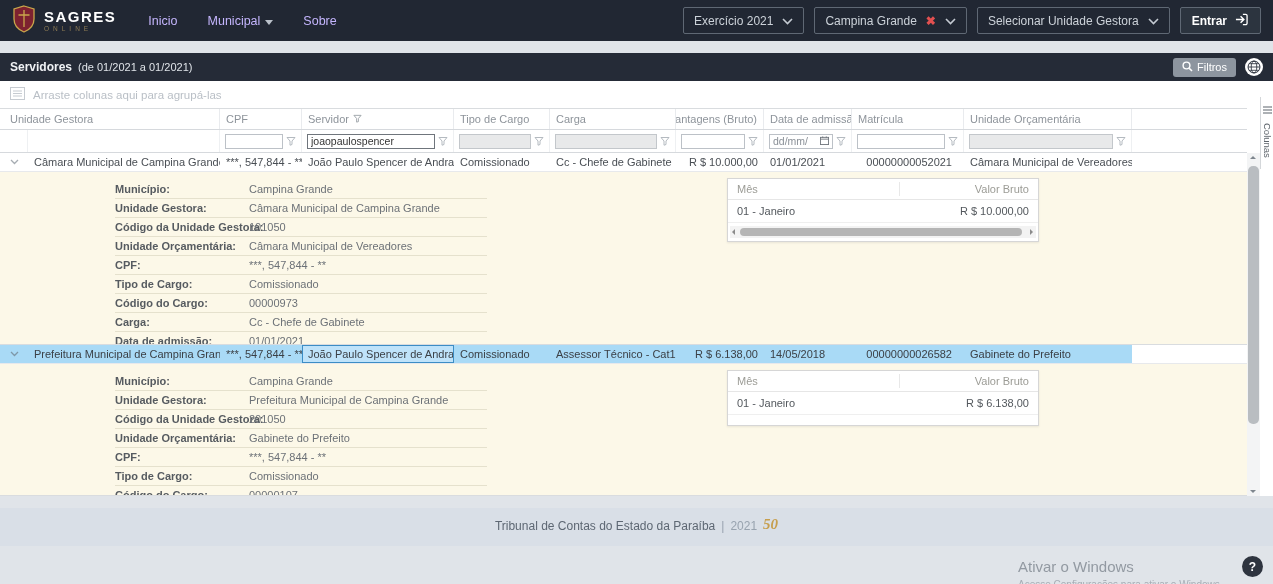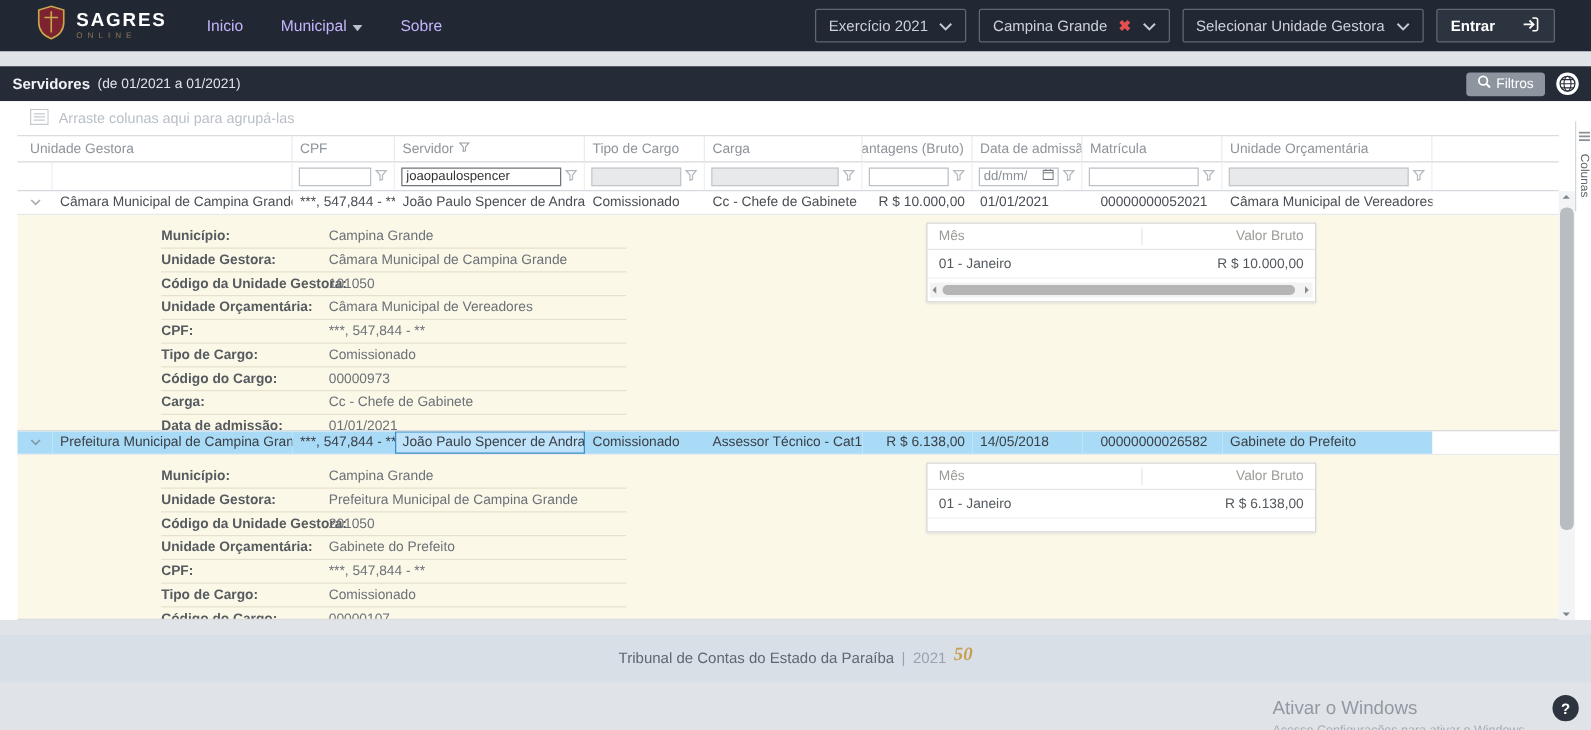--- a/index.html
+++ b/index.html
@@ -2,46 +2,46 @@
 <html><head>
 <meta charset="utf-8">
 <style>
   * { box-sizing: border-box; margin: 0; padding: 0; }
   html,body { width:1273px; height:584px; overflow:hidden; }
   body {
     position:relative; background:#e0e4e9;
     font-family:"Liberation Sans", sans-serif; -webkit-font-smoothing:antialiased;
   }
   
-  .navbar { height:41px; background:#212733; display:flex; align-items:center; padding:0 29px; }
+  .navbar { height:41px; background:#212733; display:flex; align-items:center; padding:0 12px; }
   .brand { display:flex; align-items:center; gap:8px; }
   .brand-text { display:flex; flex-direction:column; line-height:1; }
   .brand-title { color:#fff; font-size:15px; font-weight:bold; letter-spacing:1.5px; }
   .brand-sub { color:#8d7b55; font-size:6.5px; letter-spacing:4px; margin-top:2px; }
   .nav-links { display:flex; gap:30px; margin-left:32px; }
   .nav-link { color:#c4b5fd; font-size:12.5px; cursor:pointer; display:flex; align-items:center; gap:5px; }
   .nav-right { margin-left:auto; display:flex; align-items:flex-end; gap:10px; }
   .nav-select { height:27px; border:1px solid #5f6874; border-radius:2px; color:#ccd2d9;
     font-size:12px; display:flex; align-items:center; gap:9px; padding:0 10px; cursor:pointer; background:transparent; }
   .chip-x { color:#e25050; font-weight:bold; font-size:12px; }
   .entrar-btn { height:27px; background:#2c343f; border:1px solid #5f6874; border-radius:2px;
-    color:#fff; font-size:12px; font-weight:bold; display:flex; align-items:center; gap:21px; padding:0 11px; cursor:pointer; }
+    color:#fff; font-size:12px; font-weight:bold; display:flex; align-items:center; gap:7px; padding:0 11px; cursor:pointer; }
   
   .card { margin-top:12px; background:#fff; }
   .titlebar { height:28px; background:#252b37; display:flex; align-items:center; padding:12px 10px; }
   .tb-title { color:#f0f2f5; font-size:12px; font-weight:bold; }
   .tb-period { color:#dfe3e8; font-size:11px; margin-left:6px; }
   .tb-right { margin-left:auto; display:flex; align-items:center; gap:9px; }
   .filtros-btn { background:#8d959f; border:none; border-radius:3px; height:19px; padding:0 9px;
     color:#fff; font-size:11px; display:flex; align-items:center; gap:4px; cursor:pointer; }
   .globe-wrap { width:18px; height:18px; background:#fff; border-radius:50%; display:flex;
     align-items:center; justify-content:center; cursor:pointer; }
   
   .grid-wrap { position:relative; height:415px; background:#fff; overflow:hidden; }
-  .gbody { margin-right:26px;margin-left:14px; }
+  .gbody { margin-right:26px; }
   .group-panel { height:28px; display:flex; align-items:center; gap:8px; padding-left:10px;
     color:#b9bfc6; font-size:11.5px; border-bottom:1px solid #d9dcdf; }
   .rowgrid { display:grid; grid-template-columns:28px 192px 82px 152px 96px 126px 88px 88px 112px 168px 1fr; }
   .ghead { height:21px; border-bottom:1px solid #d6d9dd; color:#8e949b; font-size:11px; }
   .hcell { display:flex; align-items:center; gap:4px; padding:0 6px; border-right:1px solid #e9ebee;
     white-space:nowrap; overflow:hidden; }
   .hcell.span2 { grid-column:1 / 3; padding-left:10px; }
   .hcell.ar { justify-content:flex-end; }
   .hcell.nob { border-right:none; }
   .gfilter { height:23px; border-bottom:1px solid #d6d9dd; }

